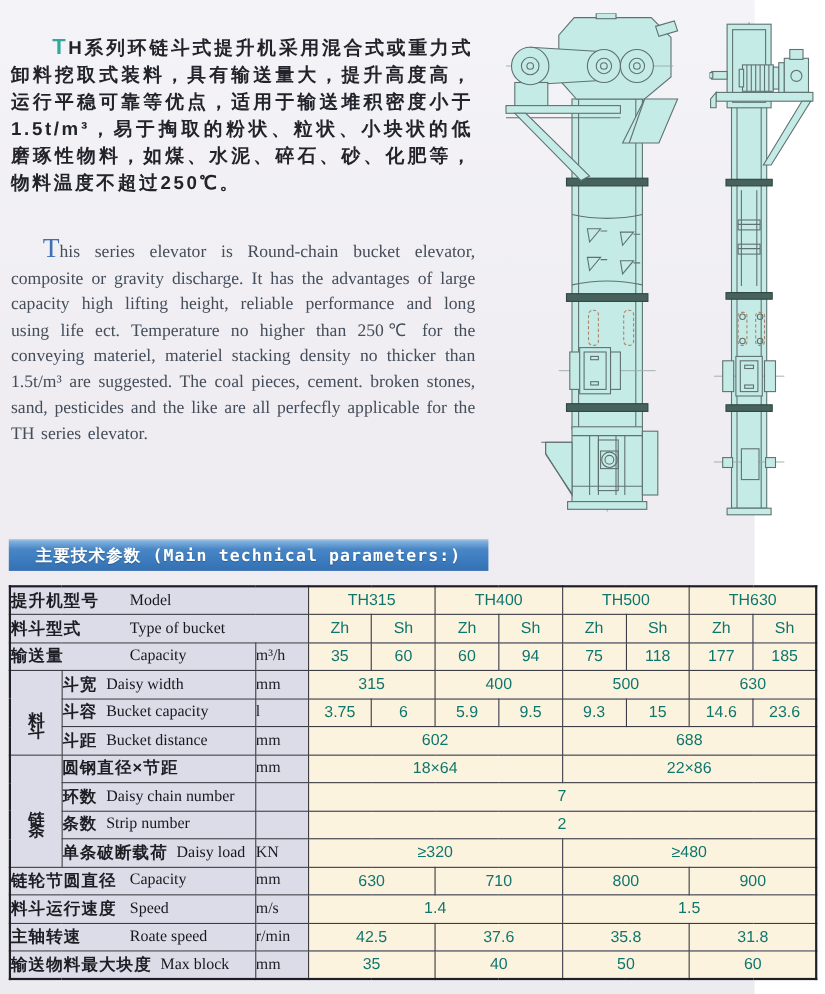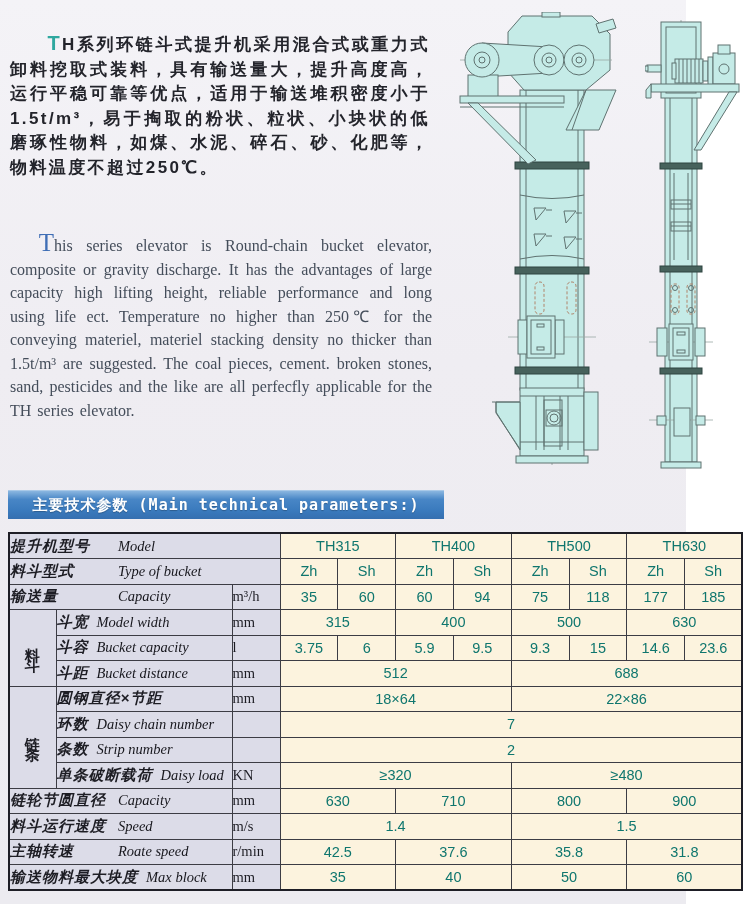--- a/index.html
+++ b/index.html
@@ -11,21 +11,21 @@
   }
   
   .intro-zh{
     position:absolute;left:10px;top:14px;width:420px;
     font-family:"Liberation Sans",sans-serif;
     font-size:17px;font-weight:600;line-height:24.5px;
     letter-spacing:2.4px;text-align:justify;text-indent:2.2em;color:#23242b;
   }
   .intro-zh .dropcap{color:#2fa89f;font-size:20px;font-weight:700;}
   .intro-en{
-    position:absolute;left:10px;top:218px;width:422px;
+    position:absolute;left:10px;top:202px;width:422px;
     font-family:"Liberation Serif",serif;
     font-size:16px;line-height:23.5px;word-spacing:2px;
     text-align:justify;text-indent:1.8em;color:#444d5a;
   }
   .intro-en .dropcap{color:#3f6eb5;font-size:25px;line-height:18px;}
   
   .drawing{position:absolute;}
   .drawing-front{left:452px;top:12px;width:192px;height:462px;}
   .drawing-side{left:645px;top:18px;width:106px;height:452px;}
   svg .cy{fill:#c5ebe7;stroke:#5f7270;stroke-width:1;}
@@ -54,21 +54,21 @@
   }
   table.params tr{height:25.5px;}
   table.params td{
     border:1px solid #3c3c44;padding:0;overflow:hidden;white-space:nowrap;
     vertical-align:middle;
   }
   td.lbl,td.unit,td.group{background:#dcdce8;}
   td.val{background:#fcf3de;text-align:center;
     font-family:"Liberation Sans",sans-serif;font-size:14.5px;color:#0f766e;}
   td.lbl{padding-left:9px;}
-  td.lbl .cellflex{display:flex;align-items:center;gap:8px;font-style:italic;}
+  td.lbl .cellflex{display:flex;align-items:center;gap:8px;}
   td.lbl .zh{font-size:15px;font-weight:600;color:#1d1d24;letter-spacing:1px;}
   td.lbl.w .zh{min-width:100px;}
   td.lbl .en{font-family:"Liberation Serif",serif;font-size:14.5px;color:#17171d;}
   td.unit{text-align:left;font-family:"Liberation Serif",serif;font-size:14.5px;}
   td.group{text-align:center;}
   td.group .vtext{
     writing-mode:vertical-rl;text-orientation:upright;
     font-size:15px;font-weight:600;letter-spacing:10px;color:#1d1d24;
     display:inline-block;line-height:1;
   }
@@ -295,21 +295,21 @@
       <td class="val sep-b">75</td>
       <td class="val sep-b">118</td>
       <td class="val sep-b">177</td>
       <td class="val sep-b">185</td>
     </tr>
     <tr>
       <td class="group" rowspan="3"><span class="vtext">料斗</span></td>
       <td class="lbl">
             <span class="cellflex">
               <span class="zh">斗宽</span>
-              <span class="en">Model width</span>
+              <span class="en">Daisy width</span>
             </span>
           </td>
       <td class="unit sep-r">mm</td>
       <td class="val" colspan="2">315</td>
       <td class="val" colspan="2">400</td>
       <td class="val" colspan="2">500</td>
       <td class="val" colspan="2">630</td>
     </tr>
     <tr>
       <td class="lbl">
@@ -329,21 +329,21 @@
       <td class="val">23.6</td>
     </tr>
     <tr>
       <td class="lbl sep-b">
             <span class="cellflex">
               <span class="zh">斗距</span>
               <span class="en">Bucket distance</span>
             </span>
           </td>
       <td class="unit sep-r sep-b">mm</td>
-      <td class="val sep-b" colspan="4">512</td>
+      <td class="val sep-b" colspan="4">602</td>
       <td class="val sep-b" colspan="4">688</td>
     </tr>
     <tr>
       <td class="group" rowspan="4"><span class="vtext">链条</span></td>
       <td class="lbl">
             <span class="cellflex">
               <span class="zh">圆钢直径×节距</span>
               <span class="en"></span>
             </span>
           </td>

